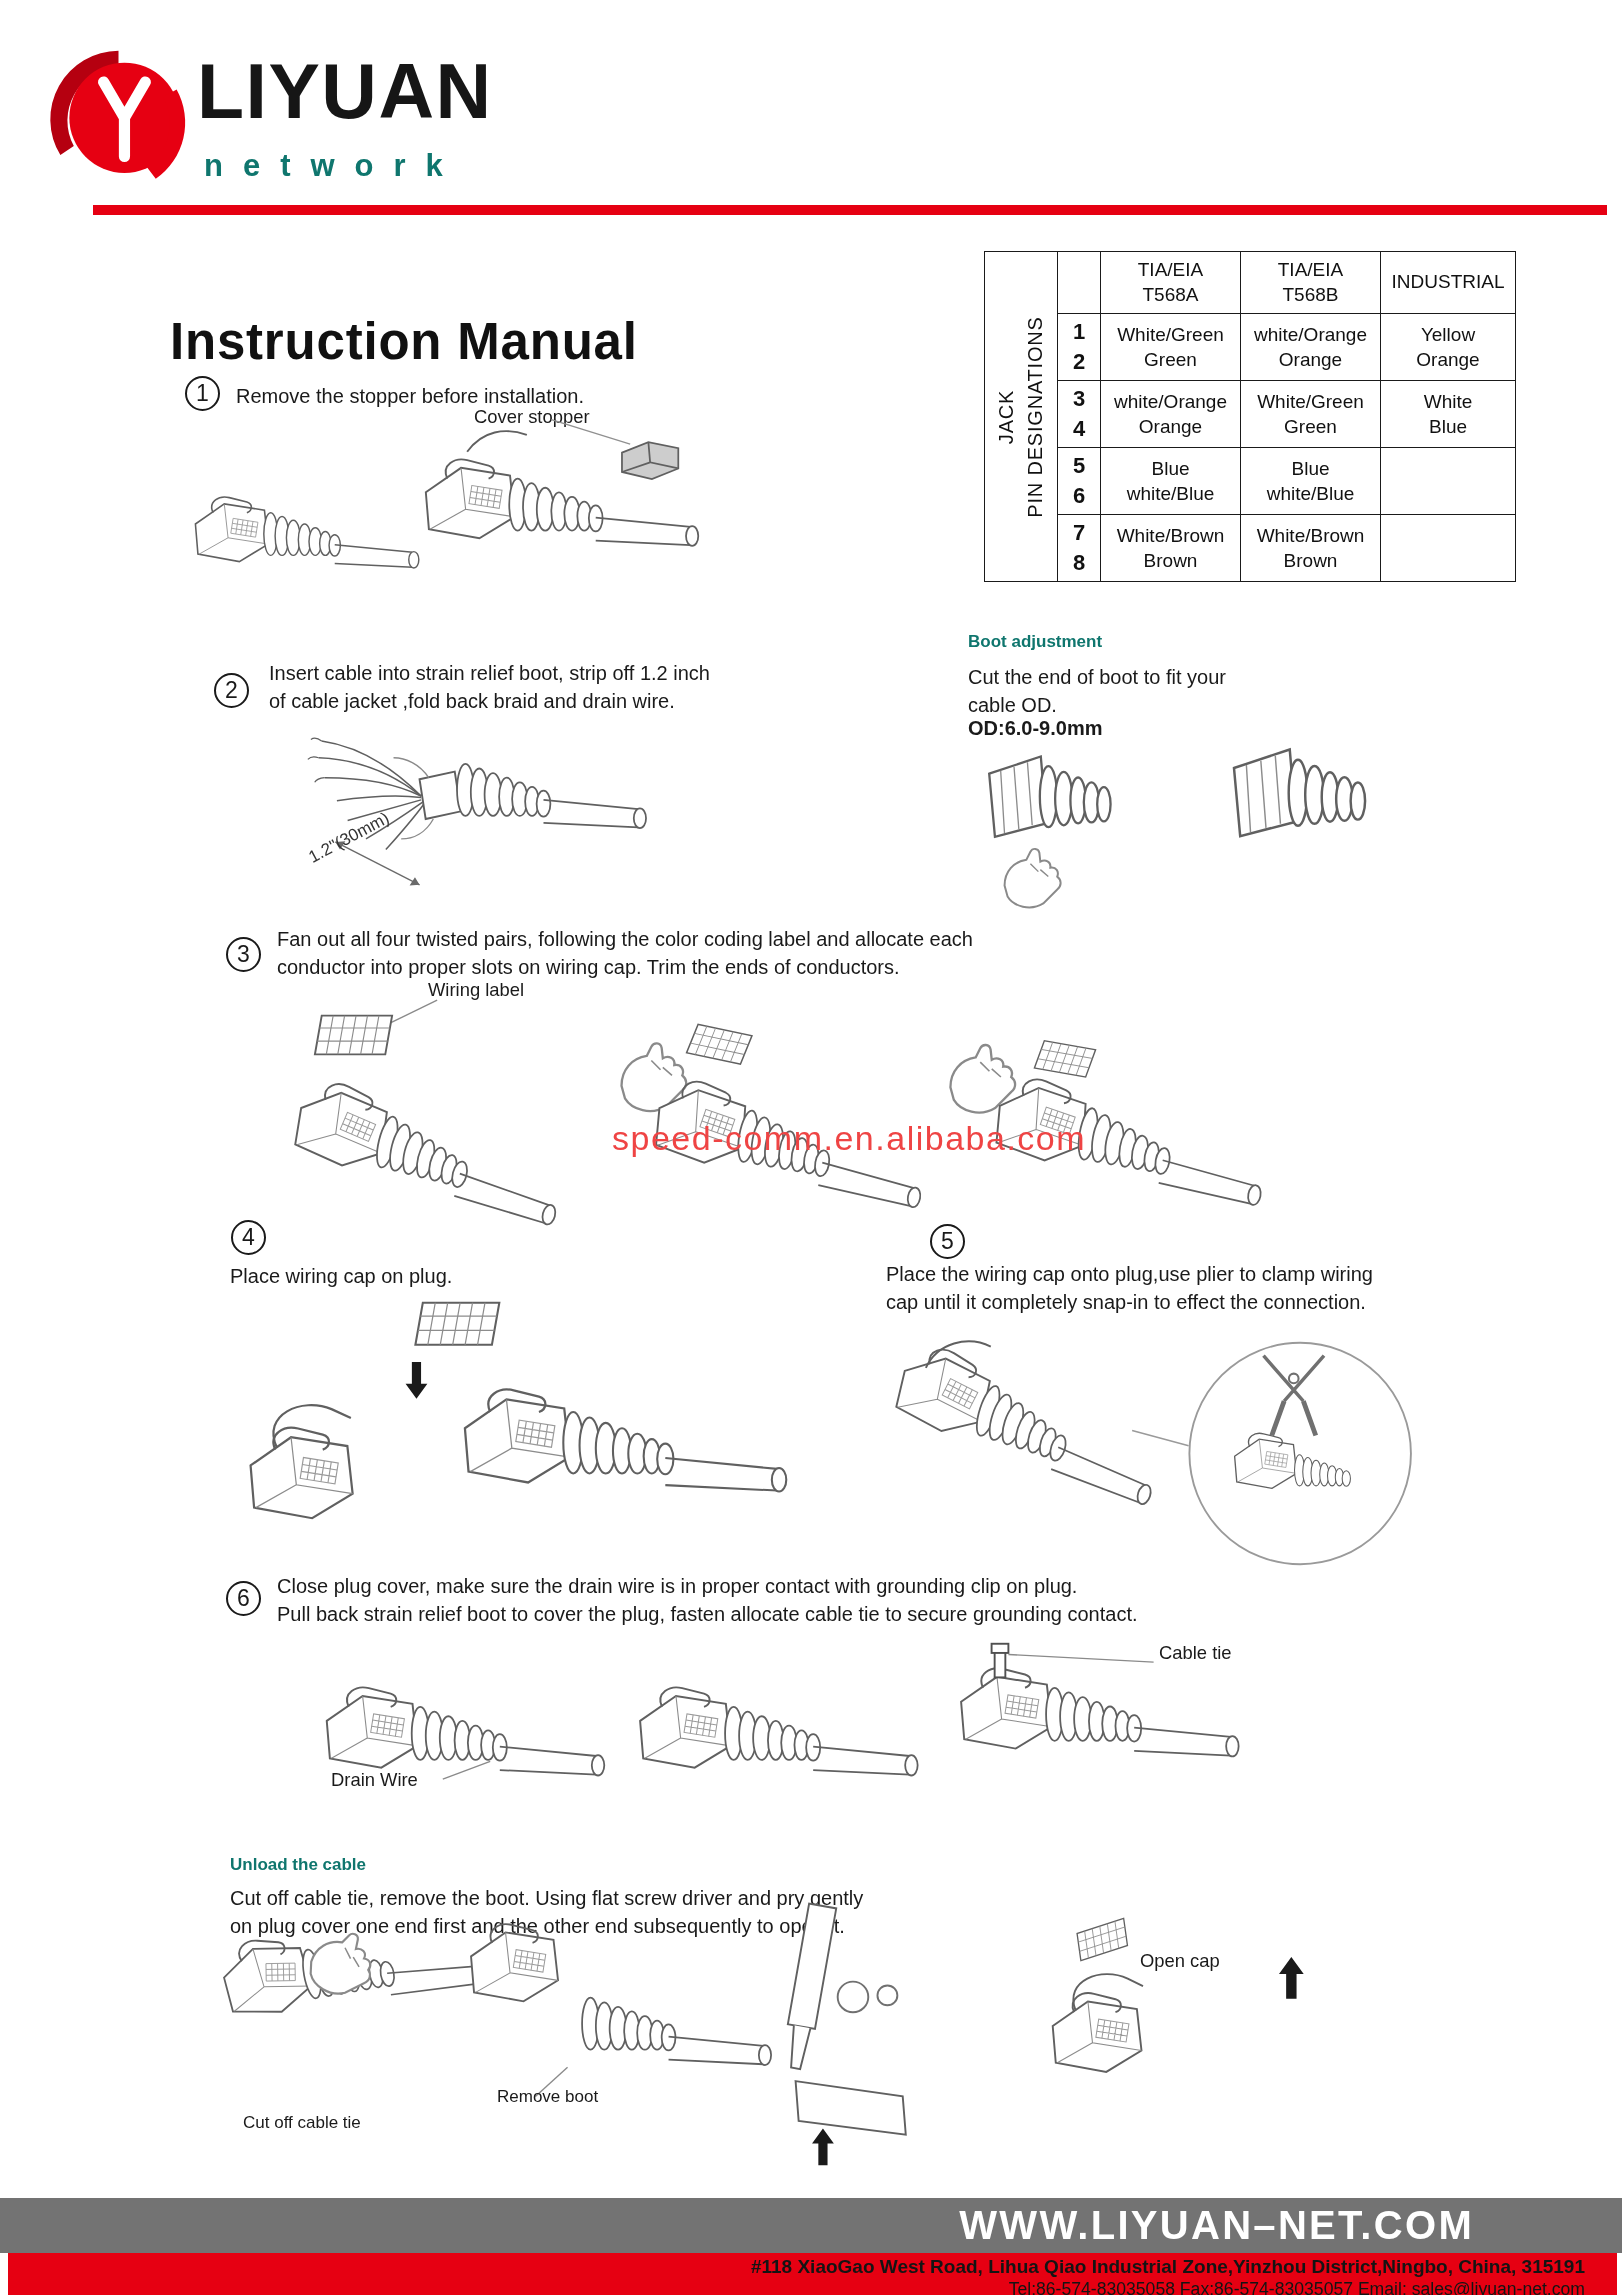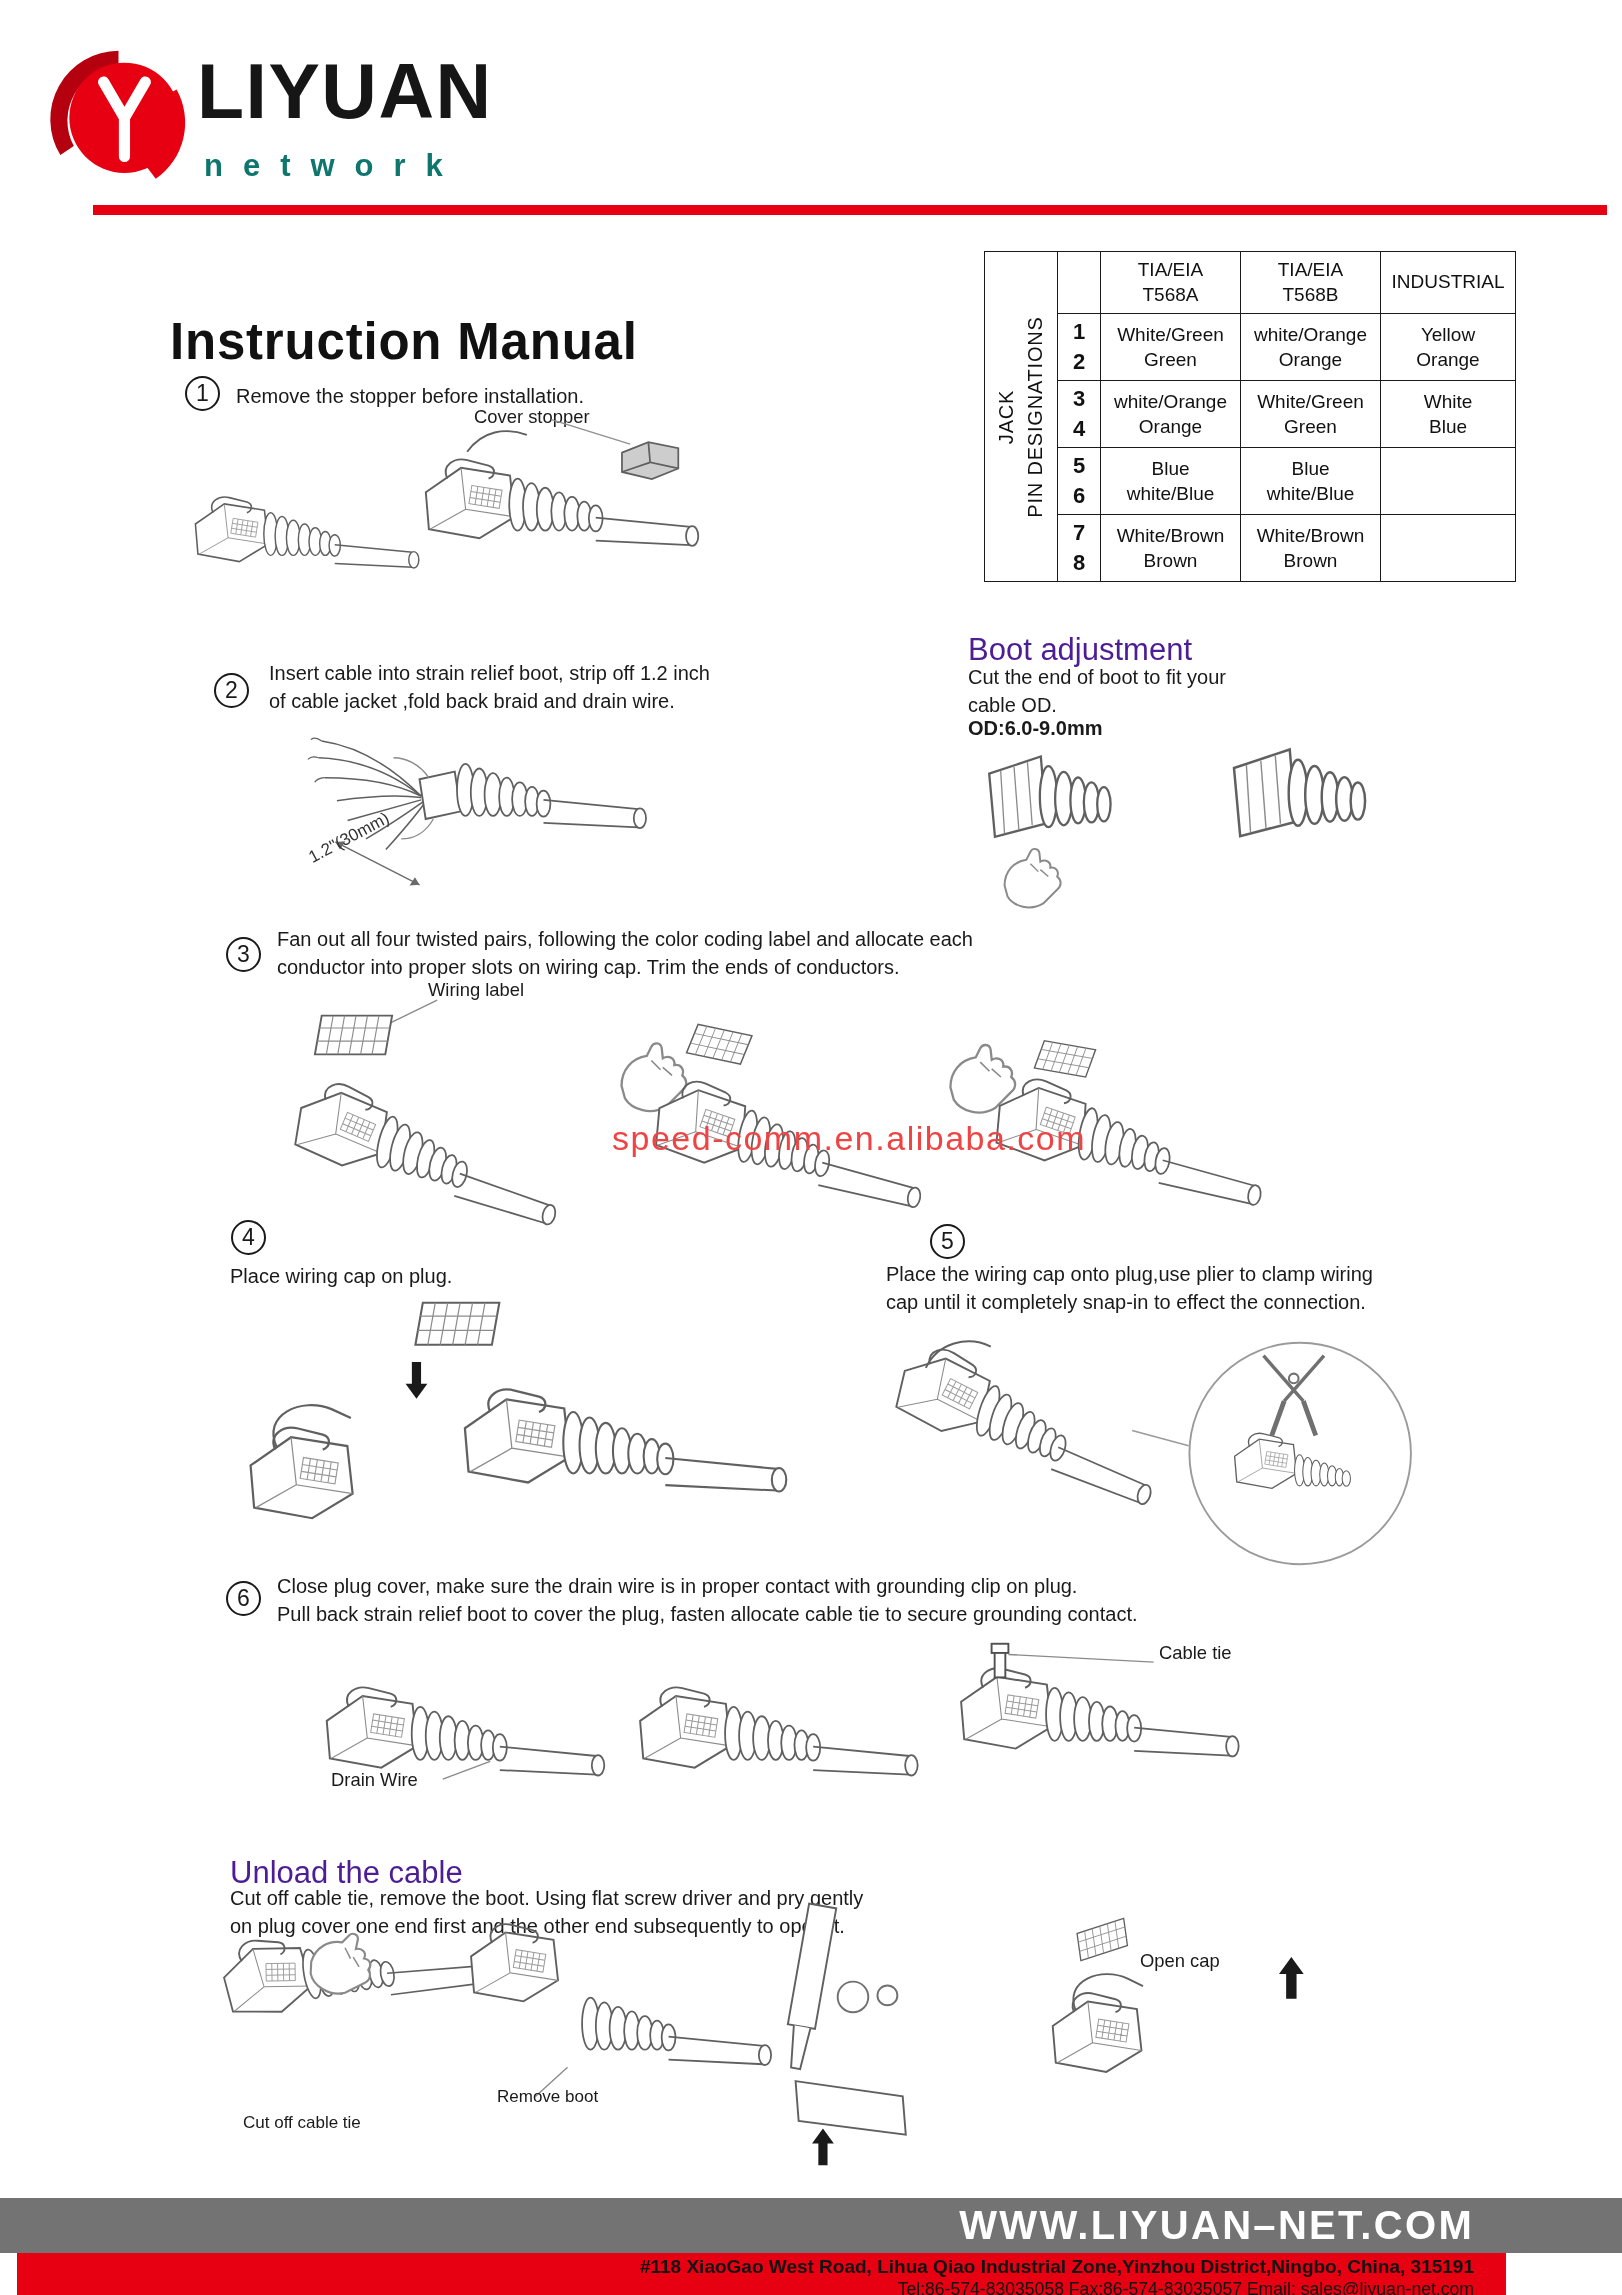--- a/index.html
+++ b/index.html
@@ -11,21 +11,21 @@
   
   #brand { font-size:77px; font-weight:800; letter-spacing:1.5px; color:#161616; }
   #brand-sub { font-size:31px; font-weight:700; letter-spacing:20px; color:#0f766e; }
   #red-rule { background:#e60012; }
 
   
   #title { font-size:51px; font-weight:700; color:#111; letter-spacing:0.8px;margin-top:23px; }
   .step-circle { width:35px; height:35px; border:2.3px solid #1a1a1a; border-radius:50%;
                  display:flex; align-items:center; justify-content:center; font-size:23px; }
   .step-text { font-size:20px; line-height:1.38; color:#1a1a1a; }
-  .sec-title { font-size:31px; font-weight:400; color:#4c1d95; }
+  .sec-title { font-size:17px; font-weight:700; color:#0f766e; }
   .lbl { font-size:18.4px; color:#1a1a1a; white-space:nowrap; }
   .dim { font-size:17px; color:#333; transform:rotate(-28deg); white-space:nowrap; }
   #watermark { font-size:34px; color:#ef4444; letter-spacing:1.5px; white-space:nowrap; }
 
   
   #pin-table { border-collapse:collapse; table-layout:fixed; background:#fff; }
   #pin-table td, #pin-table th { border:1.5px solid #1a1a1a; text-align:center; vertical-align:middle;
                                  font-size:19px; font-weight:400; color:#111; padding:0; }
   #pin-table .pins { font-size:22px; font-weight:700; line-height:1.35; }
   #pin-table .cell div { line-height:1.32; }
@@ -396,19 +396,19 @@
       <use href="#g-arrow-up" transform="translate(300,-42) scale(0.85)"></use>
     </g>
   </svg>
   <div class="abs lbl" style="left:243px;top:2113px;font-size:17px">Cut off cable tie</div>
   <div class="abs lbl" style="left:497px;top:2087px;font-size:17px">Remove boot</div>
   <div class="abs lbl" style="left:1140px;top:1950px">Open  cap</div>
 
   <div id="footer-black" class="abs" style="left:0;top:2198px;width:1623px;height:55px;padding-right:149px">
     <span id="website">WWW.LIYUAN–NET.COM</span>
   </div>
-  <div id="footer-red" class="abs" style="left:17px;top:2253px;width:1489px;height:43px;padding-right:32px">
+  <div id="footer-red" class="abs" style="left:8px;top:2253px;width:1609px;height:43px;padding-right:32px">
     <div id="address">#118 XiaoGao West Road, Lihua Qiao Industrial Zone,Yinzhou District,Ningbo, China, 315191</div>
     <div id="contact">Tel:86-574-83035058    Fax:86-574-83035057    Email: sales@liyuan-net.com</div>
   </div>
 
 </div>
 
 
 </body></html>

